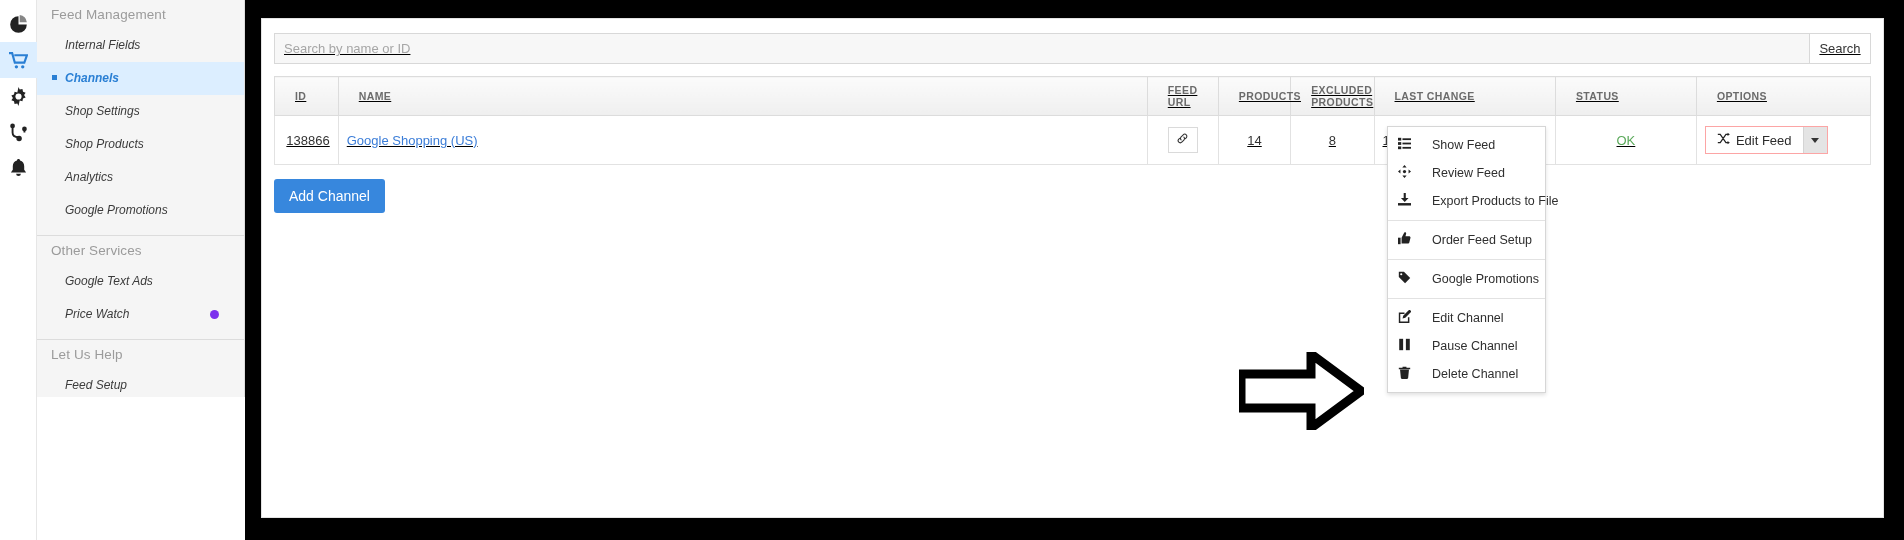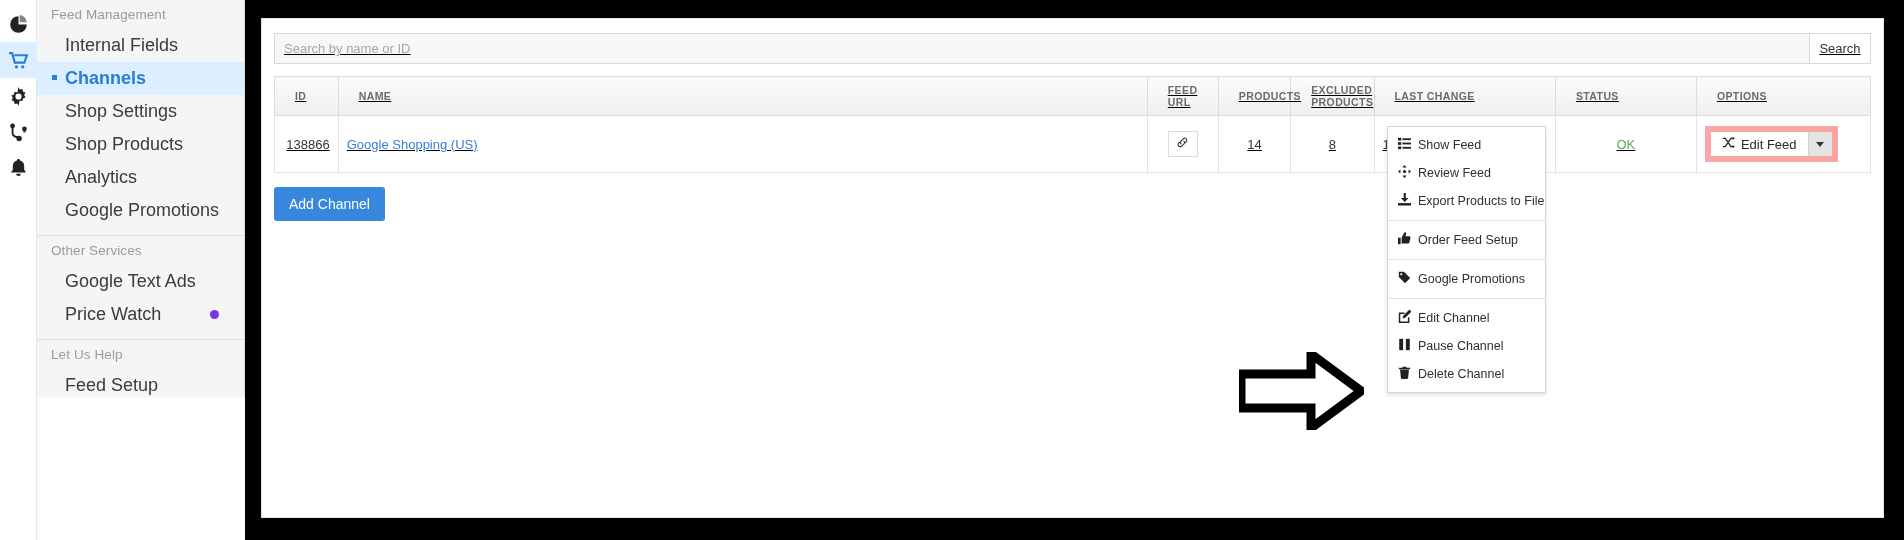--- a/index.html
+++ b/index.html
@@ -30,24 +30,25 @@
     width: 208px; min-width: 208px; height: 397px;
     background: #f5f5f5; border-right: 1px solid #dedede;
     padding-top: 0px; position: relative;
   }
   .side-group-title {
     font-size: 13.5px; color: #9b9b9b;
     padding: 7px 0 7px 14px; letter-spacing: .1px;
   }
   .side-item {
     position: relative;
-    font-size: 18px; color: #3b3b3b;
+    font-size: 12px; color: #3b3b3b;
     padding: 8px 0 8px 28px;
     line-height: 17px;
     cursor: pointer;
+    font-style: italic;
   }
   .side-item.active {
     background: #dceeff; color: #2a7fd4; font-weight: bold;
   }
   .side-item.active .bullet {
     position: absolute; left: 15px; top: 13px;
     width: 5px; height: 5px; background: #2a7fd4;
   }
   .side-dot {
     position: absolute; right: 25px; top: 12px;
@@ -112,21 +113,21 @@
   .status-ok { color: #5aa95a; font-size: 13px; }
   .feed-url-btn {
     display: inline-flex; align-items: center; justify-content: center;
     width: 30px; height: 26px; border: 1px solid #dadada;
     background: #fff; cursor: pointer;
   }
   .feed-url-btn svg { width: 13px; height: 13px; }
 
   
   .split {
-    display: inline-flex; height: 36px; border: 6px solid #fca5a5; background: #fff;
+    display: inline-flex; height: 28px; border: 1px solid #fca5a5; background: #fff;
   }
   .split .main-part {
     display: flex; align-items: center; gap: 6px;
     padding: 0 11px; font-size: 13px; color: #2b2b2b; cursor: pointer;
     white-space: nowrap;
   }
   .split .caret-part {
     width: 24px; background: #e4e4e4; border-left: 1px solid #d4d4d4;
     display: flex; align-items: center; justify-content: center; cursor: pointer;
   }
@@ -144,21 +145,21 @@
   
   .dropdown {
     position: absolute;
     left: 1142px; top: 126px;
     width: 159px;
     background: #fff; border: 1px solid #d6d6d6;
     box-shadow: 0 2px 4px rgba(0,0,0,.12);
     padding: 4px 0; z-index: 50;
   }
   .dd-item {
-    display: flex; align-items: center; gap: 7px;
+    display: flex; align-items: center; gap: 21px;
     padding: 6px 10px; font-size: 12.5px; color: #2f2f2f;
     cursor: pointer; white-space: nowrap;
   }
   .dd-item svg { width: 13px; height: 13px; flex: none; }
   .dd-sep { height: 1px; background: #e2e2e2; margin: 5px 0; }
 
   
   .arrow-anno {
     position: absolute; left: 994px; top: 352px;
     width: 125px; height: 78px; z-index: 60;

